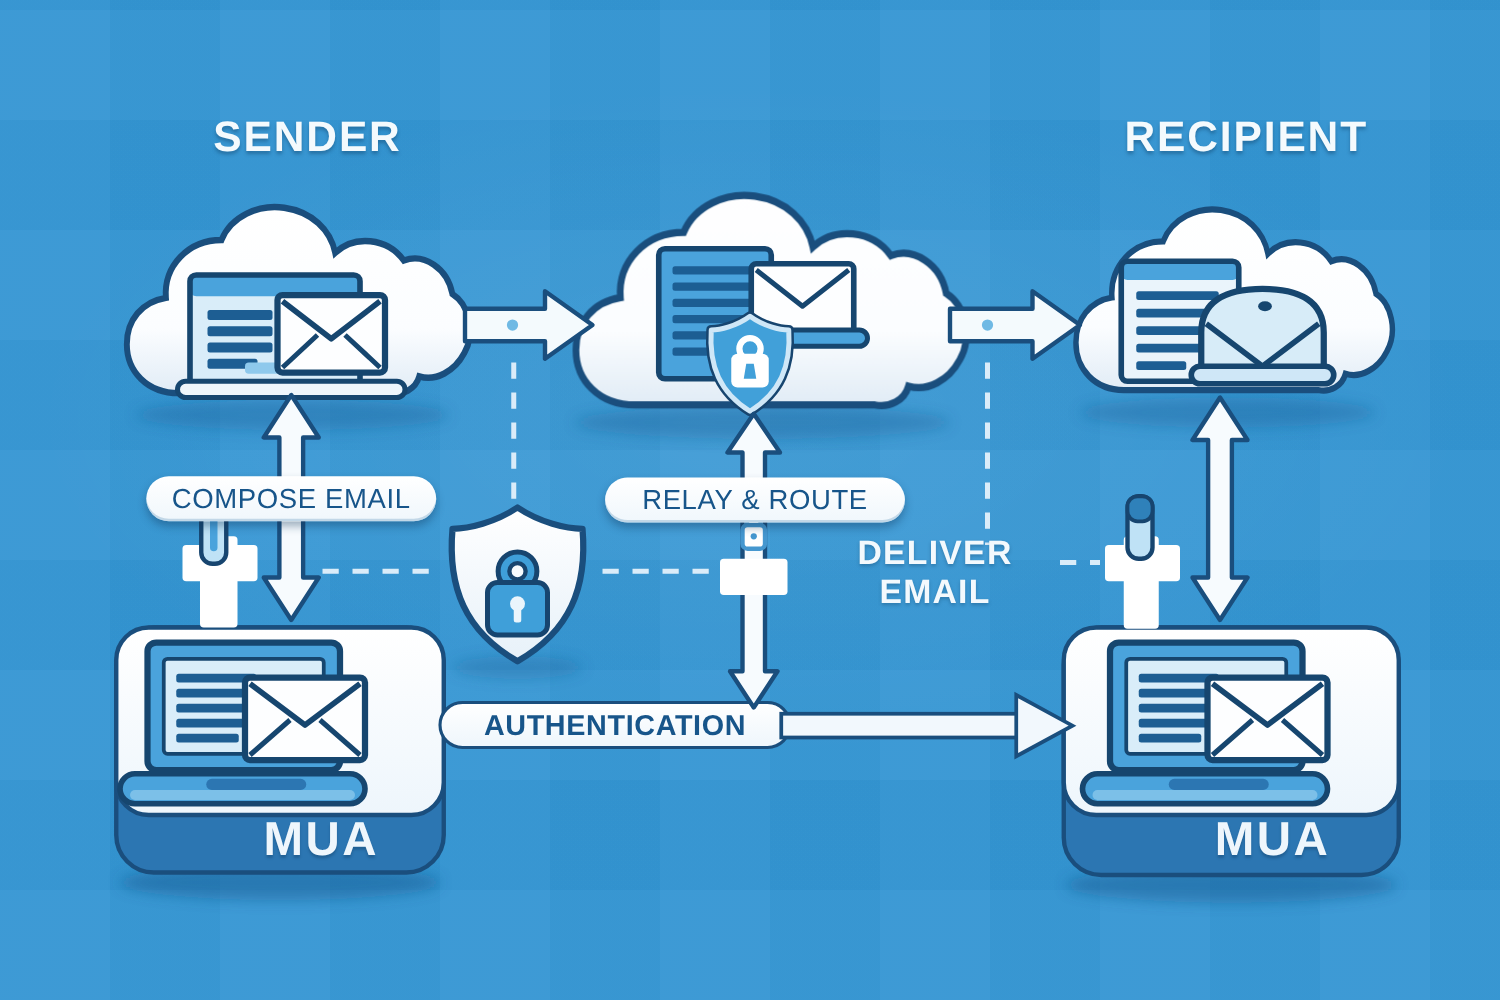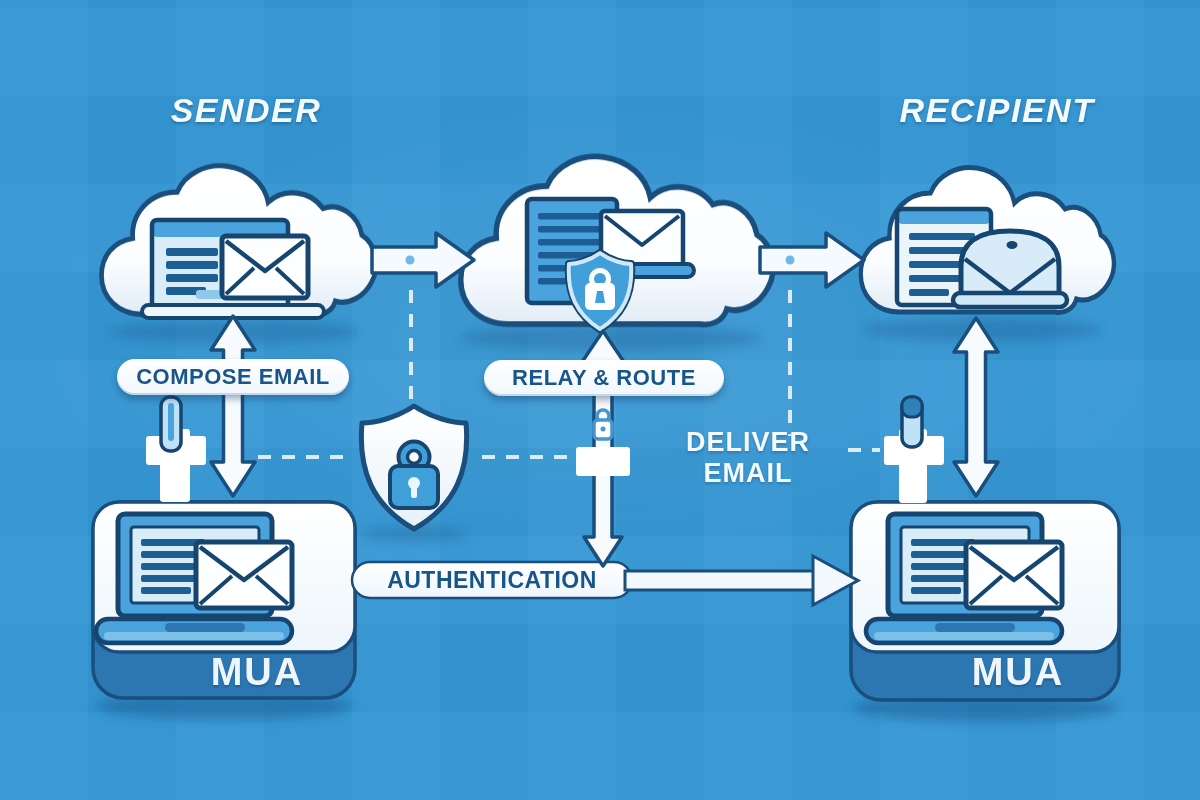--- a/index.html
+++ b/index.html
@@ -15,27 +15,26 @@
     background-image:
       radial-gradient(900px 420px at 50% 42%, rgba(255,255,255,.06), rgba(255,255,255,0) 65%),
       repeating-linear-gradient(0deg, rgba(255,255,255,.022) 0 88px, rgba(0,30,60,.016) 88px 176px),
       repeating-linear-gradient(90deg, rgba(255,255,255,.022) 0 88px, rgba(0,30,60,.016) 88px 176px);
   }
   svg{position:absolute;left:0;top:0;}
   .overlay{position:absolute;display:flex;align-items:center;justify-content:center;text-align:center;}
   .title{
     font-size:34px;font-weight:bold;letter-spacing:1.5px;color:#f4fafd;
     text-shadow:0 2px 3px rgba(10,45,80,.35);
-    font-style:italic;
   }
   .pill{
     background:linear-gradient(#ffffff,#f0f7fc);
     border-radius:22px;
     box-shadow:0 4px 7px rgba(13,50,86,.38), inset 0 -2px 0 rgba(125,168,200,.4);
-    color:#17558a;font-weight:bold;font-size:22px;letter-spacing:.5px;
+    color:#17558a;font-weight:normal;font-size:22px;letter-spacing:.5px;margin-top:22px;
   }
   .plain-label{
     color:#f3f9fd;font-weight:bold;font-size:27px;letter-spacing:1px;
     text-shadow:0 2px 3px rgba(10,45,80,.3);
   }
   .auth-text{
     color:#17558a;font-weight:bold;font-size:23px;letter-spacing:.5px;
   }
   .mua-label{
     color:#eef6fc;font-weight:bold;font-size:38px;letter-spacing:2px;

